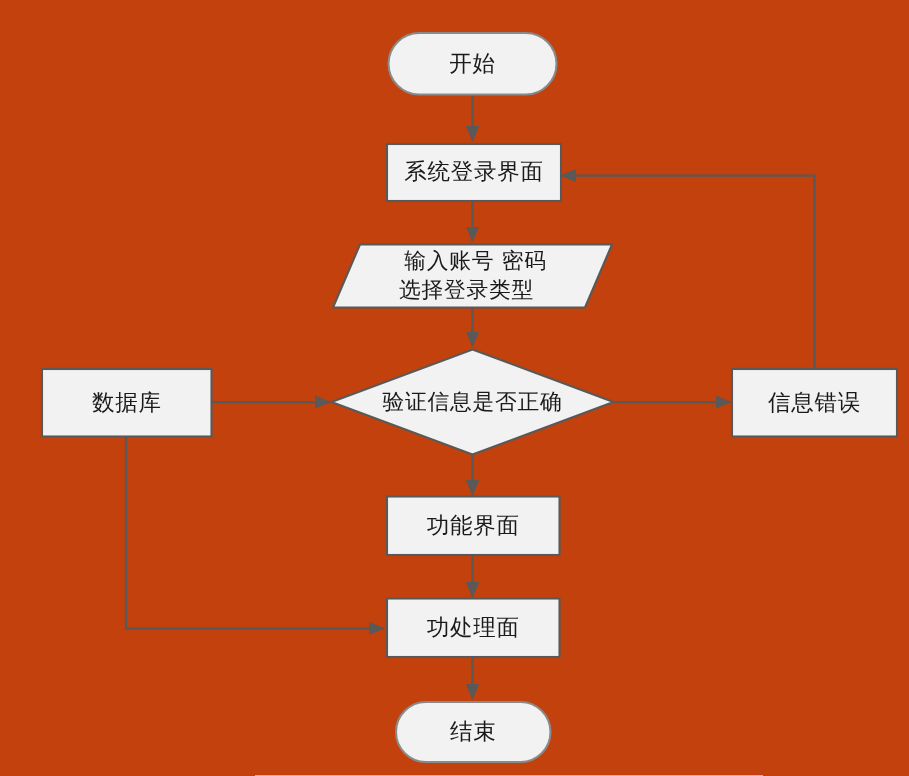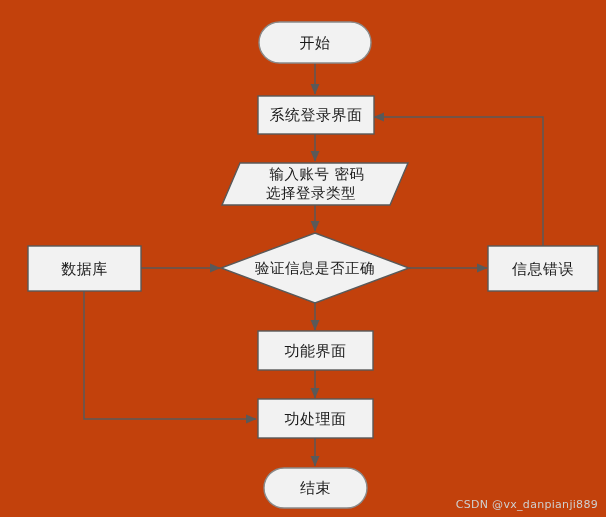--- a/index.html
+++ b/index.html
@@ -139,15 +139,14 @@
         <text class="node-label" x="315.5" y="419">功处理面</text>
       </g>
 
       <g>
         <rect class="node-shape-soft" x="264" y="468" width="103" height="40" rx="20" ry="20"></rect>
         <text class="node-label" x="315.5" y="488.5">结束</text>
       </g>
     </g>
   </svg>
 
-  <div class="watermark">CSDN @vx_danpianji889</div>
 
 </div>
 
 </body></html>

